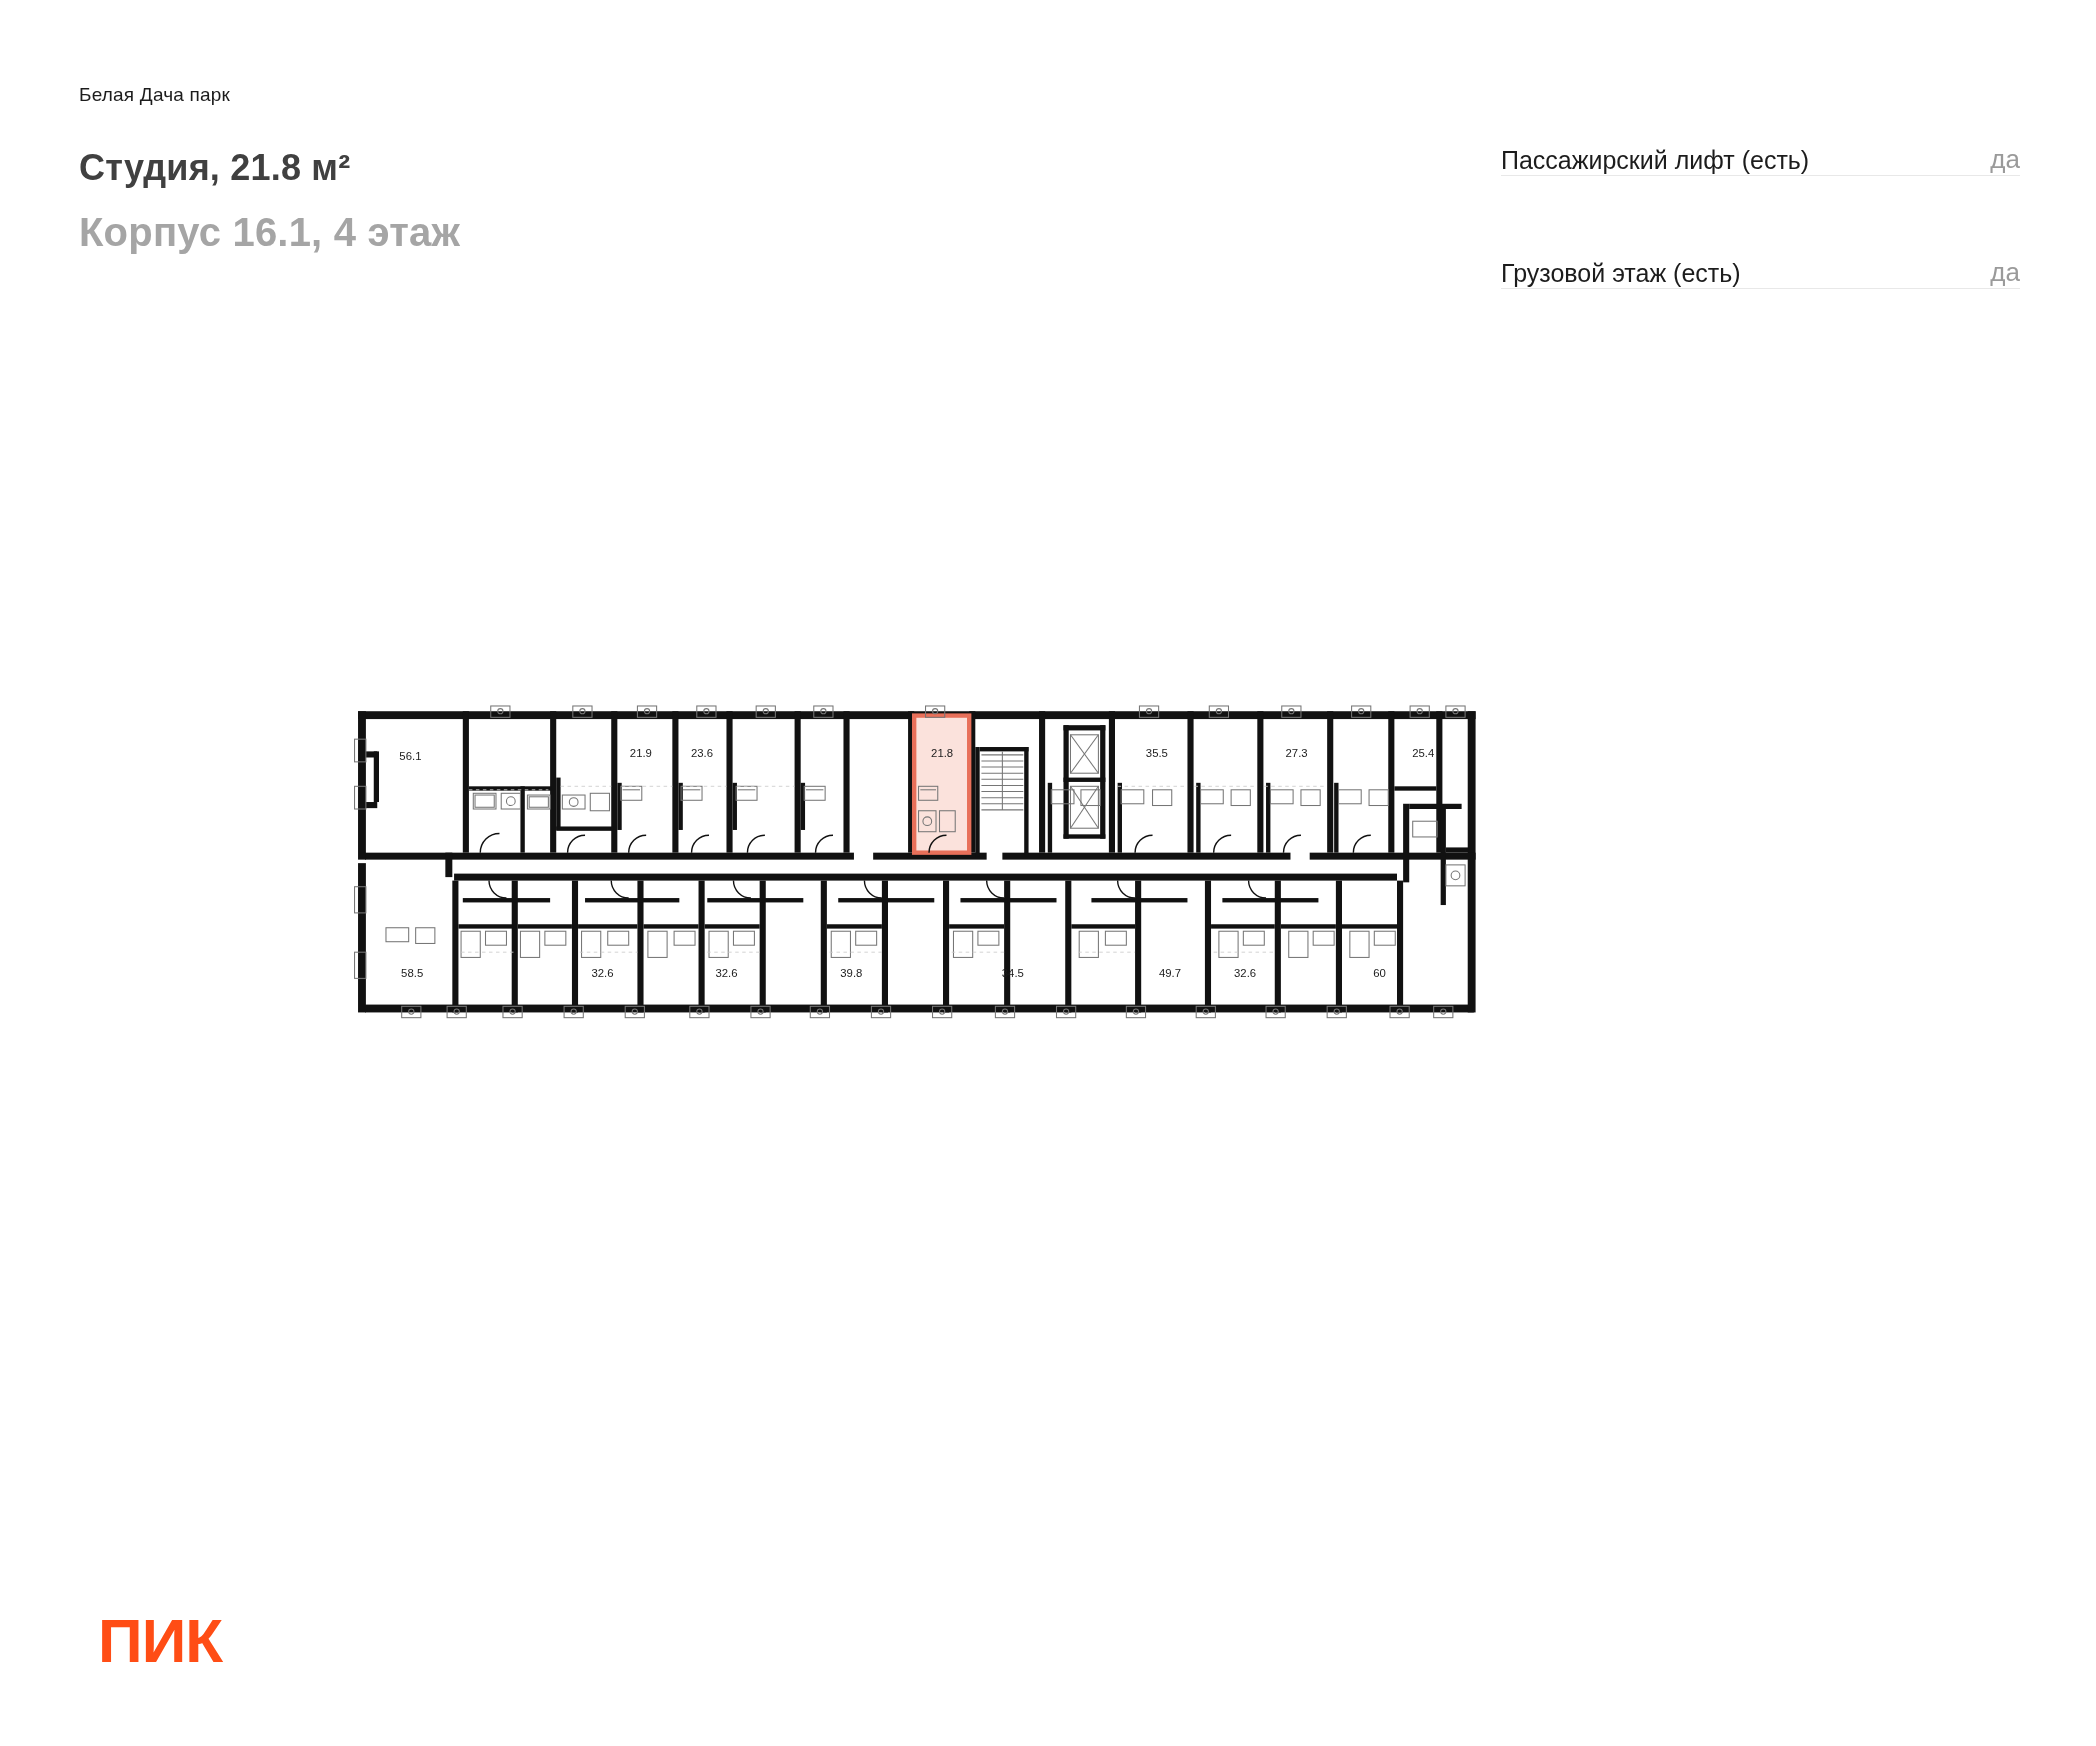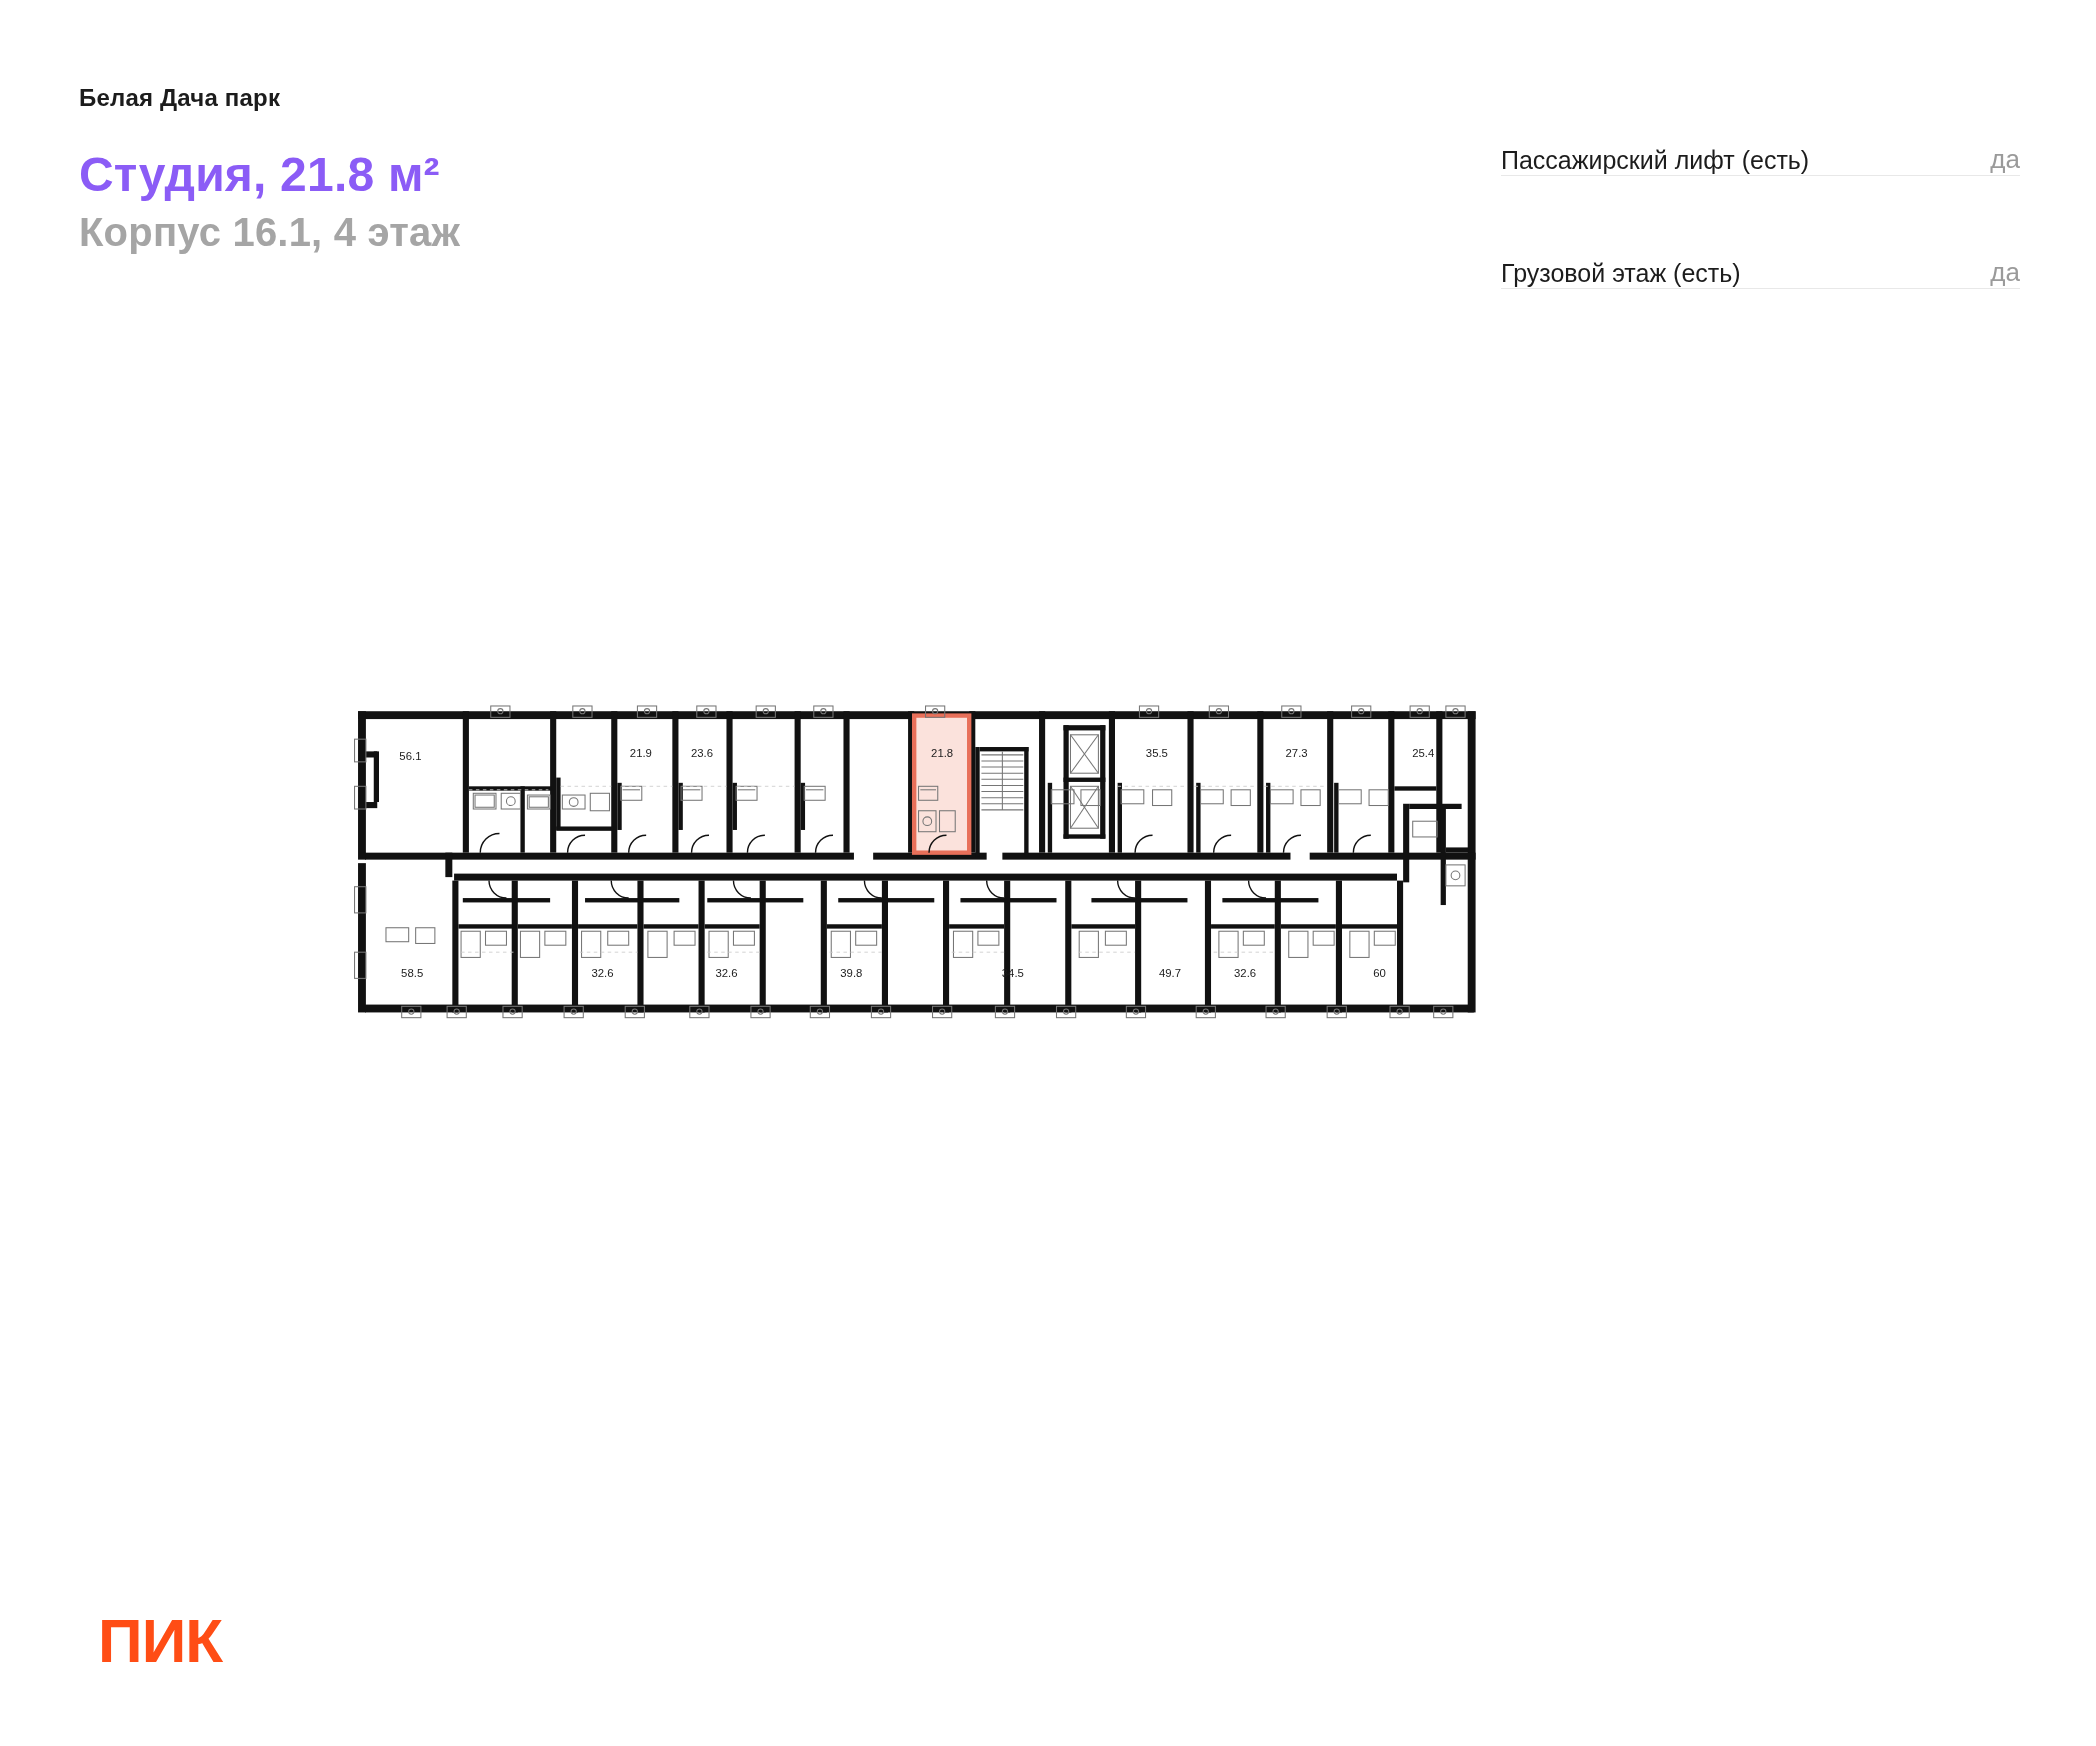--- a/index.html
+++ b/index.html
@@ -14,33 +14,33 @@
     font-family: "Liberation Sans", sans-serif;
     color: #1a1a1a;
     overflow: hidden;
   }
 
   
   .project-name {
     position: absolute;
     left: 79px;
     top: 84px;
-    font-size: 24px;
+    font-size: 19px;
+    font-weight: normal;
+    letter-spacing: 0.2px;
+    color: #1c1c1c;
+  }
+  .title-main {
+    position: absolute;
+    left: 79px;
+    top: 147px;
+    font-size: 36px;
     font-weight: bold;
     letter-spacing: 0.2px;
-    color: #1c1c1c;
-  }
-  .title-main {
-    position: absolute;
-    left: 79px;
-    top: 147px;
-    font-size: 48px;
-    font-weight: bold;
-    letter-spacing: 0.2px;
-    color: #8b5cf6;
+    color: #404040;
   }
   .title-sub {
     position: absolute;
     left: 79px;
     top: 210px;
     font-size: 40px;
     font-weight: bold;
     letter-spacing: 0.2px;
     color: #a5a5a5;
   }

